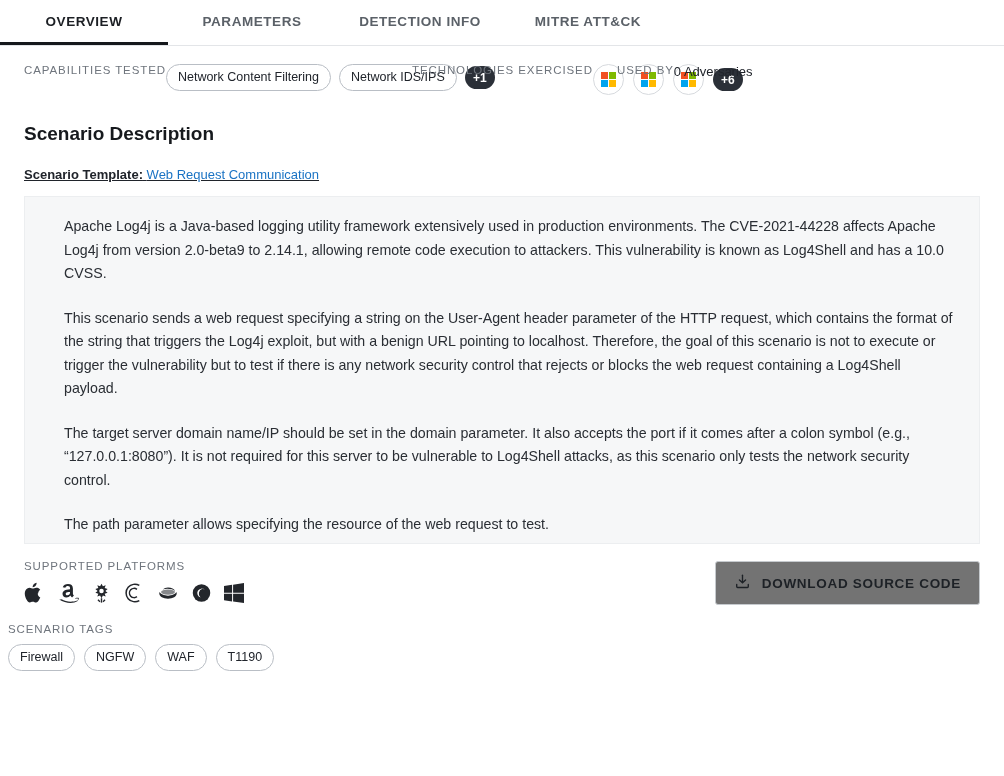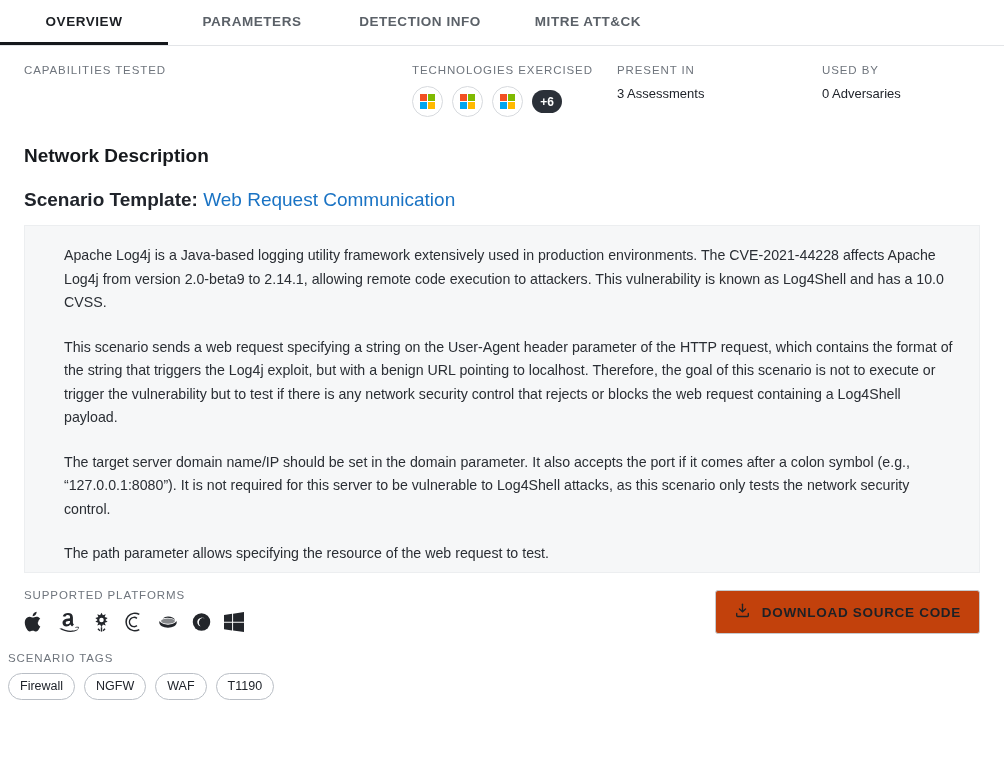--- a/index.html
+++ b/index.html
@@ -40,21 +40,21 @@
     color: #1c1f24;
     border-bottom: 3px solid #15181c;
   }
 
   
   .meta-row {
     display: flex;
     align-items: flex-start;
     padding: 18px 24px 0 24px;
   }
-  .meta-col { display: flex; flex-direction: column; }
+  .meta-col { display: flex; flex-direction: row; }
   .meta-label {
     font-size: 11.5px;
     letter-spacing: 0.9px;
     color: #6f757d;
     text-transform: uppercase;
     margin-bottom: 10px;
     white-space: nowrap;
   }
   .chips { display: flex; align-items: center; gap: 8px; }
   .chip {
@@ -108,22 +108,23 @@
 
   
   .section-title {
     font-size: 19px;
     font-weight: bold;
     margin: 28px 24px 0 24px;
     color: #16191d;
   }
   .template-line {
     margin: 22px 24px 0 24px;
-    font-size: 19px;
-    font-weight: bold;
+    font-size: 13px;
+    font-weight: bold;
+    text-decoration: underline;
   }
   .template-line .tmpl-link { font-weight: normal; }
 
   
   .desc-box {
     margin: 14px 24px 0 24px;
     background: #f6f7f8;
     border: 1px solid #eceef0;
     height: 348px;
     overflow-y: auto;
@@ -153,21 +154,21 @@
     gap: 12px;
     margin-top: 9px;
     color: #23262b;
   }
   .platform-icons svg { display: block; }
   .download-btn {
     display: flex;
     align-items: center;
     gap: 11px;
     border: 1px solid #c6cace;
-    background: #c2410c;
+    background: #737373;
     border-radius: 3px;
     padding: 11px 18px;
     font-size: 13.5px;
     font-weight: bold;
     letter-spacing: 0.7px;
     color: #1d2126;
     cursor: pointer;
     text-transform: uppercase;
   }
 
@@ -182,20 +183,25 @@
   <div class="tab active">OVERVIEW</div>
   <div class="tab">PARAMETERS</div>
   <div class="tab">DETECTION INFO</div>
   <div class="tab">MITRE ATT&amp;CK</div>
 </div>
 
 <div class="meta-row">
 
   <div class="meta-col col-caps">
     <div class="meta-label">CAPABILITIES TESTED</div>
+    <div class="chips">
+      <span class="chip">Network Content Filtering</span>
+      <span class="chip">Network IDS/IPS</span>
+      <span class="chip-count">+1</span>
+    </div>
   </div>
 
   <div class="meta-col col-tech">
     <div class="meta-label">TECHNOLOGIES EXERCISED</div>
     <div class="tech-icons">
       <span class="tech-icon">
         <span class="win-glyph">
             <i class="q1"></i>
             <i class="q2"></i>
             <i class="q3"></i>
@@ -215,33 +221,29 @@
             <i class="q1"></i>
             <i class="q2"></i>
             <i class="q3"></i>
             <i class="q4"></i>
           </span>
       </span>
       <span class="chip-count">+6</span>
     </div>
   </div>
 
-  <div class="meta-col col-present">
-    <div class="meta-label">PRESENT IN</div>
-    <a class="link meta-value">3 Assessments</a>
-  </div>
 
   <div class="meta-col">
     <div class="meta-label">USED BY</div>
     <span class="meta-value">0 Adversaries</span>
   </div>
 
 </div>
 
-<div class="section-title">Network Description</div>
+<div class="section-title">Scenario Description</div>
 
 <div class="template-line">
   <span>Scenario Template:</span>
   <a class="link tmpl-link">Web Request Communication</a>
 </div>
 
 <div class="desc-box">
   <p>Apache Log4j is a Java-based logging utility framework extensively used in production environments. The CVE-2021-44228 affects Apache Log4j from version 2.0-beta9 to 2.14.1, allowing remote code execution to attackers. This vulnerability is known as Log4Shell and has a 10.0 CVSS.</p>
   <p>This scenario sends a web request specifying a string on the User-Agent header parameter of the HTTP request, which contains the format of the string that triggers the Log4j exploit, but with a benign URL pointing to localhost. Therefore, the goal of this scenario is not to execute or trigger the vulnerability but to test if there is any network security control that rejects or blocks the web request containing a Log4Shell payload.</p>
   <p>The target server domain name/IP should be set in the domain parameter. It also accepts the port if it comes after a colon symbol (e.g., “127.0.0.1:8080”). It is not required for this server to be vulnerable to Log4Shell attacks, as this scenario only tests the network security control.</p>

